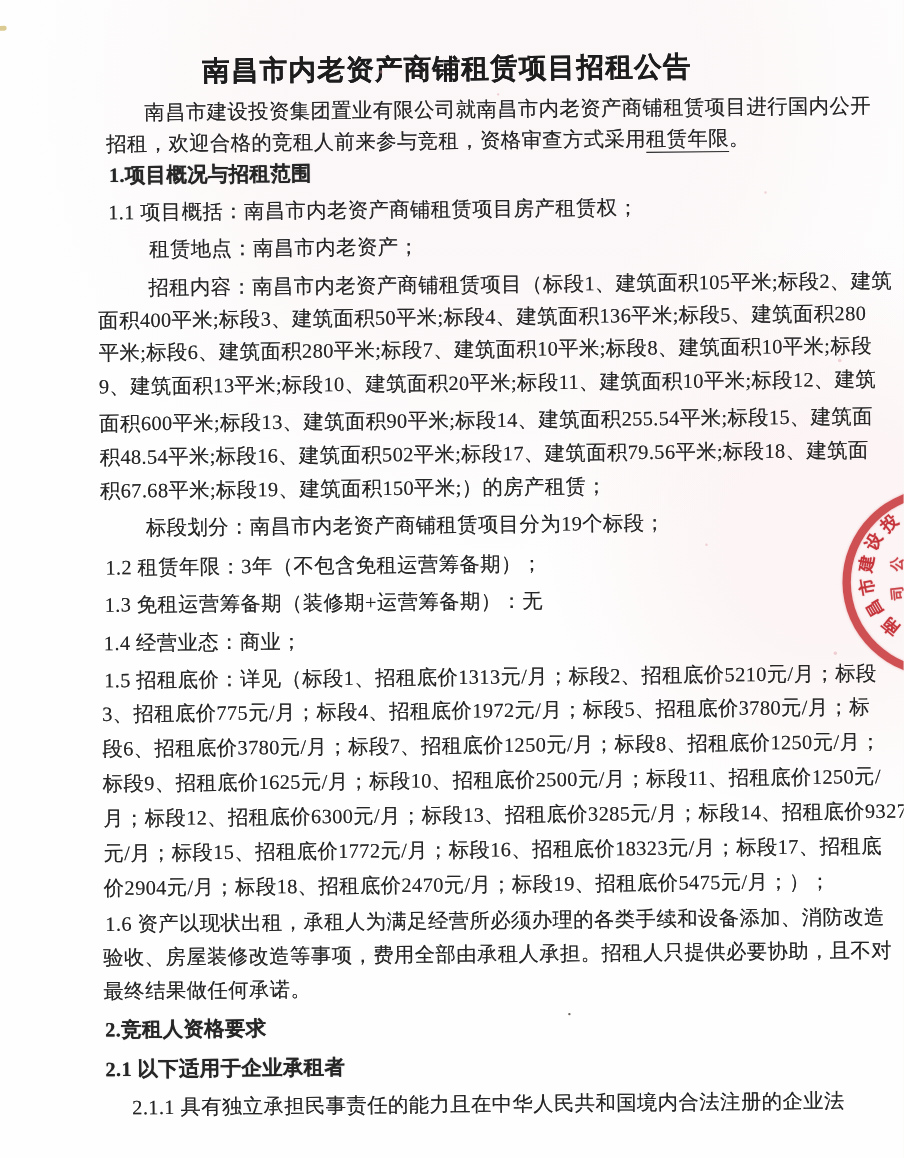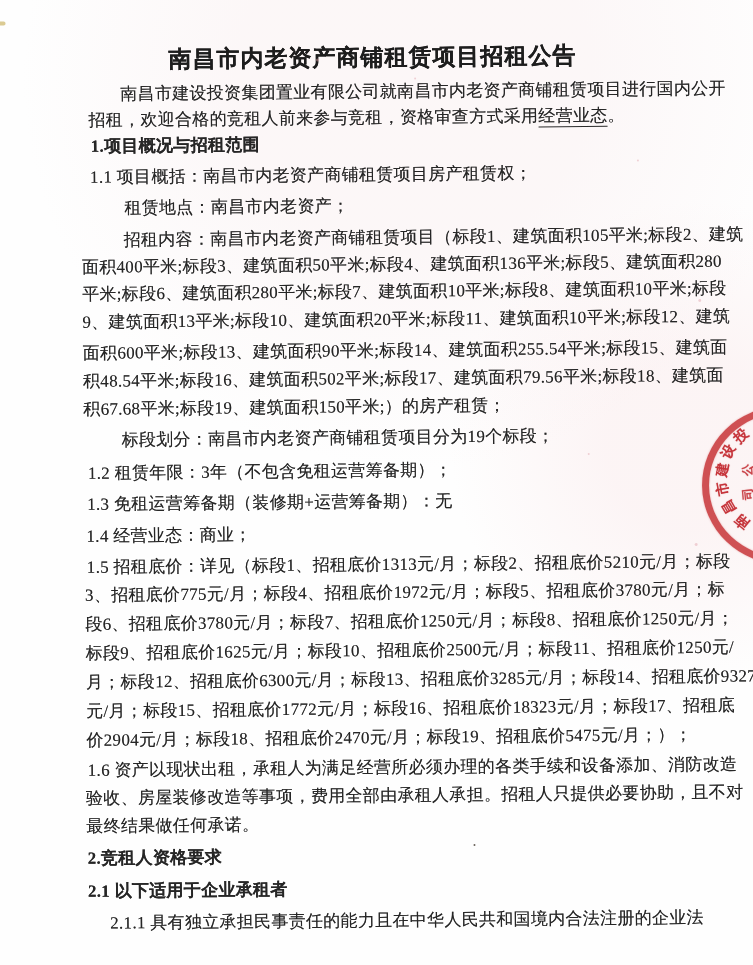--- a/index.html
+++ b/index.html
@@ -63,21 +63,21 @@
 </style>
 </head>
 <body>
 
 <div class="page">
   <div class="content">
 
     <div class="doc-title">南昌市内老资产商铺租赁项目招租公告</div>
 
     <div class="line" style="top:80px;left:124px;">南昌市建设投资集团置业有限公司就南昌市内老资产商铺租赁项目进行国内公开</div>
-    <div class="line" style="top:106px;left:92px;"><span>招租，欢迎合格的竞租人前来参与竞租，资格审查方式采用</span><span class="uline">经营业态</span><span>。</span></div>
+    <div class="line" style="top:106px;left:92px;"><span>招租，欢迎合格的竞租人前来参与竞租，资格审查方式采用</span><span class="uline">租赁年限</span><span>。</span></div>
 
     <div class="line bold" style="top:132px;left:94px;">1.项目概况与招租范围</div>
     <div class="line" style="top:163px;left:93px;">1.1 项目概括：南昌市内老资产商铺租赁项目房产租赁权；</div>
     <div class="line" style="top:194px;left:127px;">租赁地点：南昌市内老资产；</div>
     <div class="line" style="top:226px;left:126px;">招租内容：南昌市内老资产商铺租赁项目（标段1、建筑面积105平米;标段2、建筑</div>
     <div class="line" style="top:253px;left:84px;">面积400平米;标段3、建筑面积50平米;标段4、建筑面积136平米;标段5、建筑面积280</div>
     <div class="line" style="top:280px;left:84px;">平米;标段6、建筑面积280平米;标段7、建筑面积10平米;标段8、建筑面积10平米;标段</div>
     <div class="line" style="top:308px;left:84px;">9、建筑面积13平米;标段10、建筑面积20平米;标段11、建筑面积10平米;标段12、建筑</div>
     <div class="line" style="top:339px;left:84px;">面积600平米;标段13、建筑面积90平米;标段14、建筑面积255.54平米;标段15、建筑面</div>
     <div class="line" style="top:367px;left:84px;">积48.54平米;标段16、建筑面积502平米;标段17、建筑面积79.56平米;标段18、建筑面</div>

